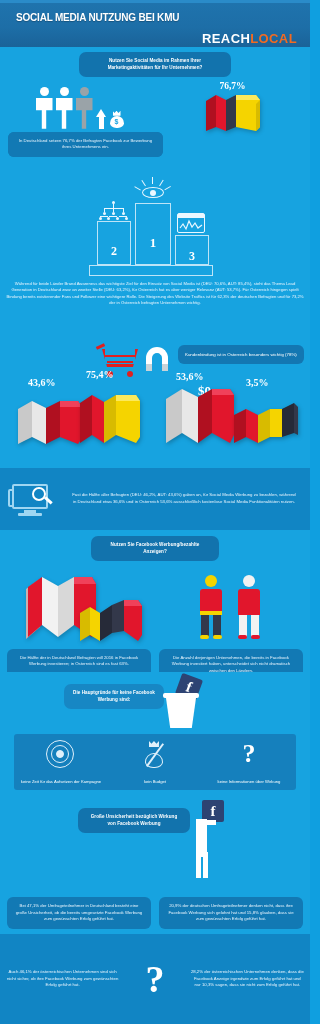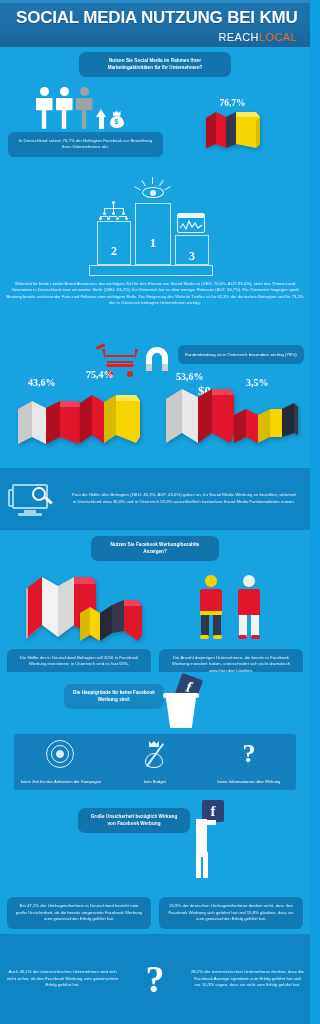--- a/index.html
+++ b/index.html
@@ -22,33 +22,33 @@
   
   .header {
     position: relative;
     height: 47px;
     background: linear-gradient(180deg,#1f73ad 0%, #1d6ea7 55%, #1a6399 100%);
     border-top: 3px solid #2a8bc9;
     padding: 6px 14px 0 16px;
   }
   .header-title {
     color: #ffffff;
-    font-size: 17px;
+    font-size: 10px;
     font-weight: bold;
     letter-spacing: -0.2px;
     line-height: 18px;
     text-shadow: 0 1px 1px rgba(0,0,0,.25);
     white-space: nowrap;
   }
   .brand {
     position: absolute;
     right: 13px;
     top: 28px;
-    font-size: 11px;
-    font-weight: normal;
+    font-size: 13px;
+    font-weight: bold;
     letter-spacing: 0.4px;
   }
   .brand .reach { color: #ffffff; }
   .brand .local { color: #f26a21; }
 
   
   .pill {
     background: #1273ad;
     color: #ffffff;
     border-radius: 7px;
@@ -376,21 +376,21 @@
             </div>
           <div class="up-icon"></div>
           <div class="moneybag">
             <div class="crown"></div>
               <div class="bag"></div>
               <div class="s">$</div>
           </div>
         </div>
       </div>
       <div class="sec1-col">
-        <div class="pct-big" style="margin-top:17px;">76,7%</div>
+        <div class="pct-big" style="margin-top:0;">76,7%</div>
         <div class="flagbook" style="margin:1px auto 0; width:62px; height:40px;">
           <svg width="62" height="40" viewBox="0 0 62 40">
             <polygon points="4,9 14,3 14,35 4,39" fill="#b01020"></polygon>
             <polygon points="14,3 24,8 24,39 14,35" fill="#e1162c"></polygon>
             <polygon points="24,8 34,3 34,35 24,39" fill="#33384a"></polygon>
             <polygon points="34,3 54,3 58,8 58,35 54,39 34,35" fill="#f5d400"></polygon>
             <polygon points="34,3 54,3 58,8 34,8" fill="#fbe95c"></polygon>
             <polygon points="54,39 58,35 58,8 54,12" fill="#d8bb00"></polygon>
           </svg>
         </div>

